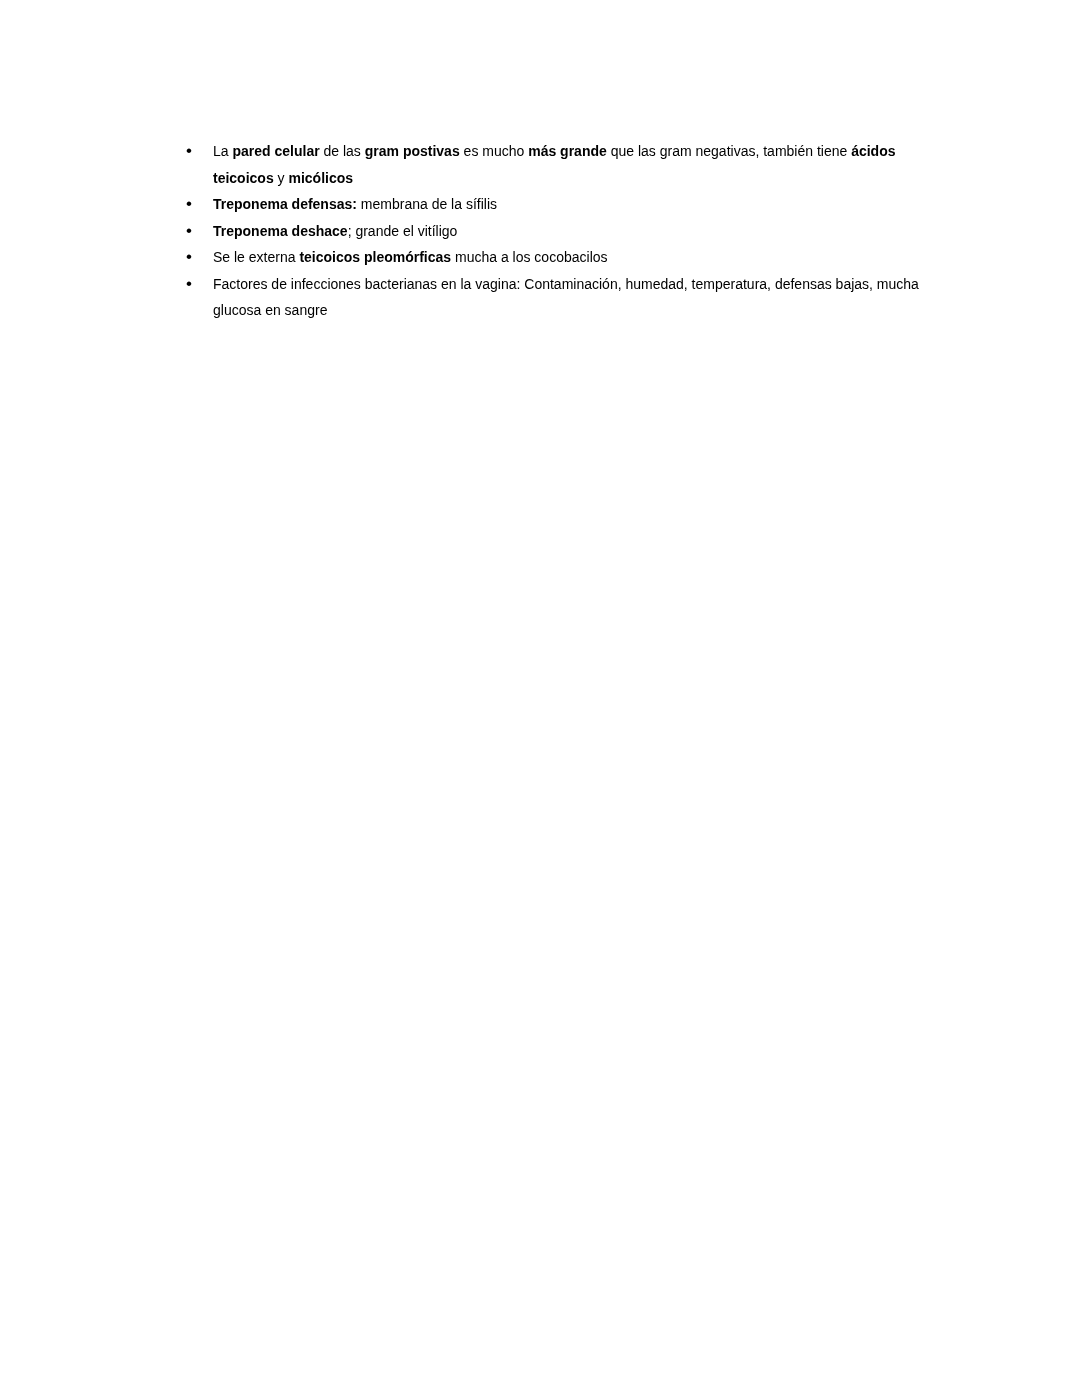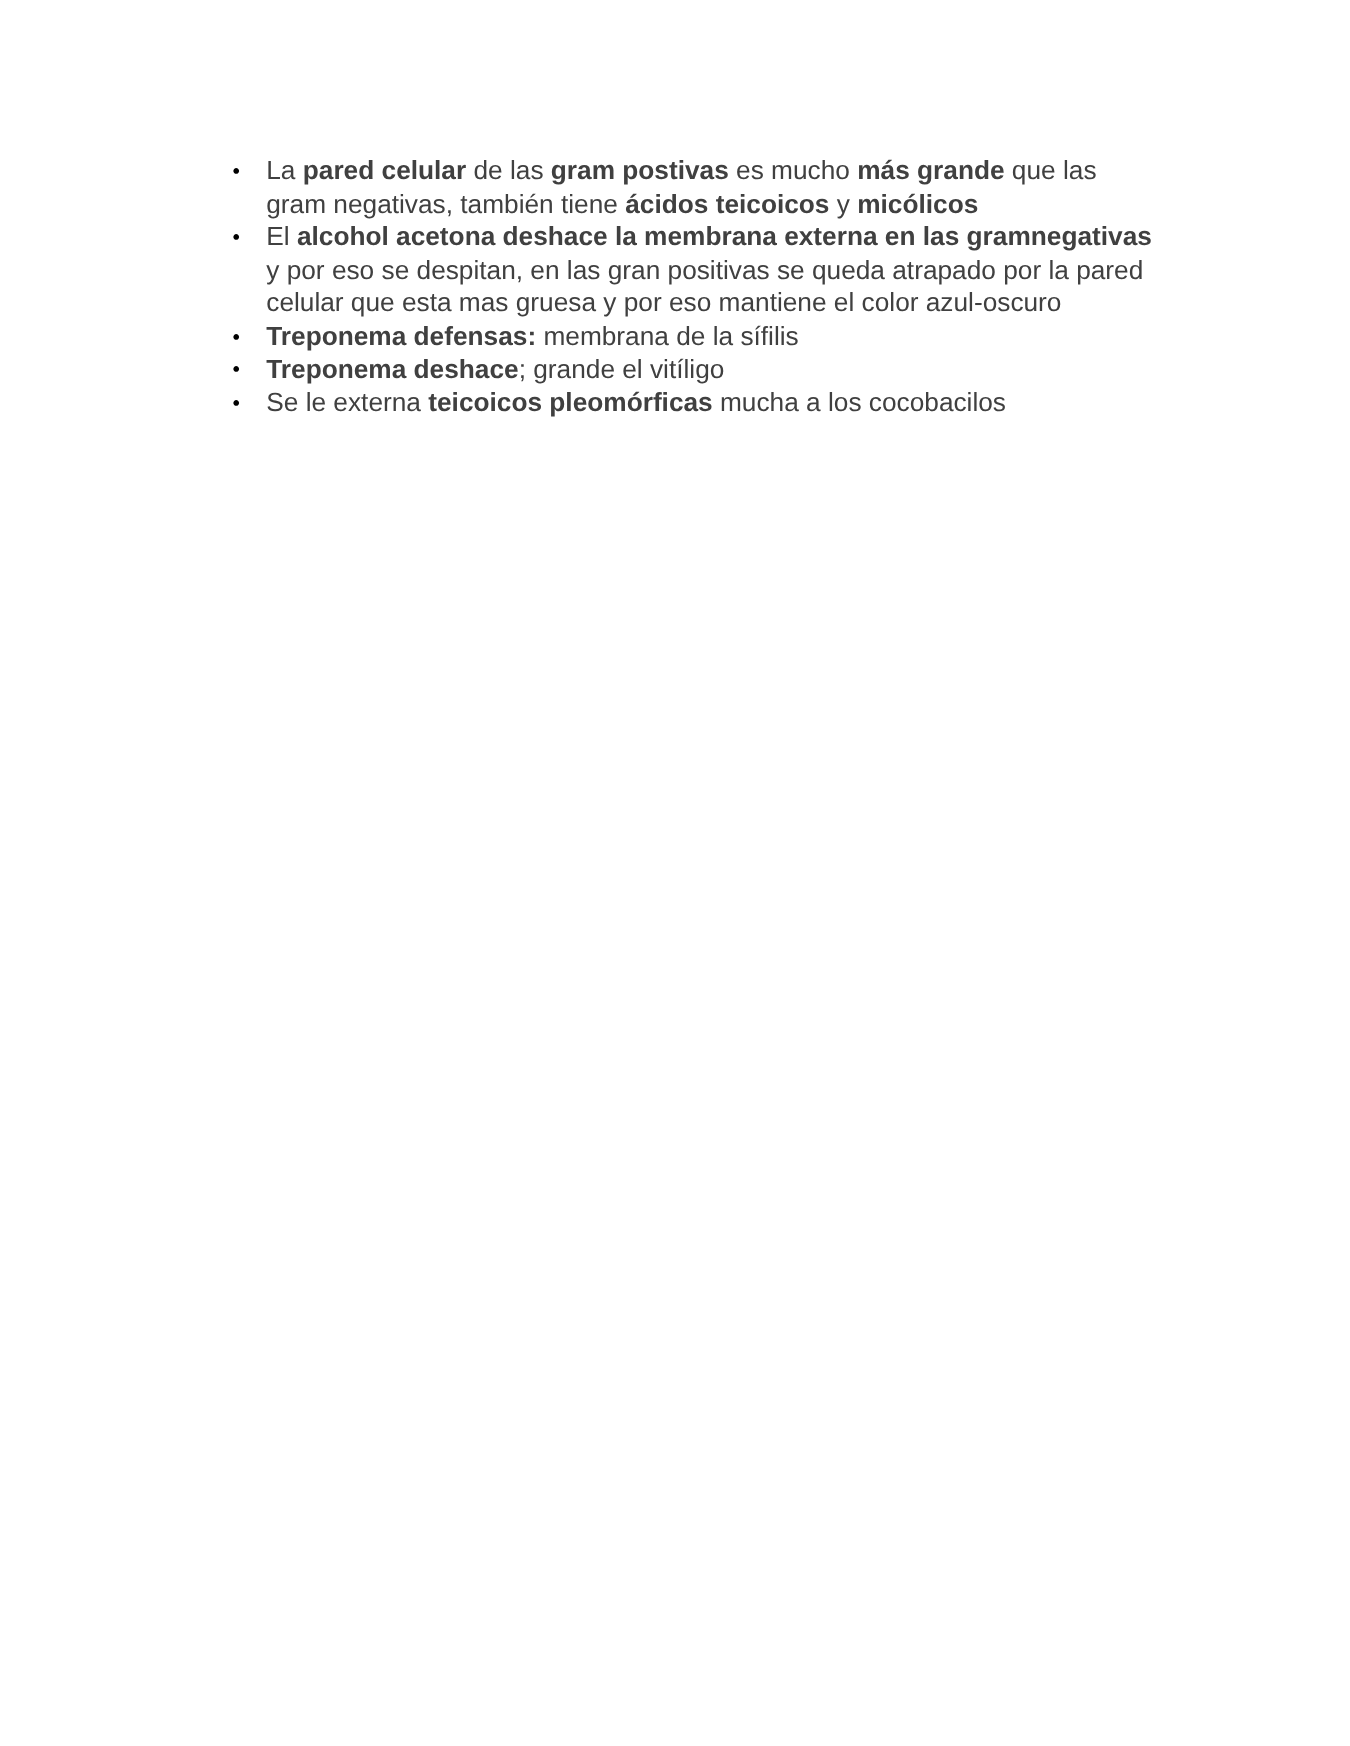--- a/index.html
+++ b/index.html
@@ -12,28 +12,28 @@
     width: 1080px;
     height: 1397px;
     background: #ffffff;
     overflow: hidden;
     font-family: "Liberation Sans", sans-serif;
     color: #000000;
   }
   ul.bullet-list {
     position: absolute;
     left: 213px;
-    top: 124px;
+    top: 138px;
     width: 710px;
     margin: 0;
     padding: 0;
     list-style: none;
-    font-size: 21px;
+    font-size: 14px;
     line-height: 26.5px;
-    color: #404040;
+    color: #000000;
   }
   ul.bullet-list li {
     position: relative;
     margin: 0;
     padding: 0;
   }
   ul.bullet-list li::before {
     content: "\2022";
     position: absolute;
     left: -27px;
@@ -45,18 +45,18 @@
   .b {
     font-weight: 700;
   }
 </style>
 </head>
 <body>
 
 <div class="page">
   <ul class="bullet-list">
       <li><span>La </span><span class="b">pared celular</span><span> de las </span><span class="b">gram postivas</span><span> es mucho </span><span class="b">más grande</span><span> que las gram negativas, también tiene </span><span class="b">ácidos teicoicos</span><span> y </span><span class="b">micólicos</span></li>
-      <li><span>El </span><span class="b">alcohol acetona deshace la membrana externa en las gramnegativas</span><span> y por eso se despitan, en las gran positivas se queda atrapado por la pared celular que esta mas gruesa y por eso mantiene el color azul-oscuro</span></li>
       <li><span class="b">Treponema defensas:</span><span> membrana de la sífilis</span></li>
       <li><span class="b">Treponema deshace</span><span>; grande el vitíligo</span></li>
       <li><span>Se le externa </span><span class="b">teicoicos pleomórficas</span><span> mucha a los cocobacilos</span></li>
+      <li><span>Factores de infecciones bacterianas en la vagina: Contaminación, humedad, temperatura, defensas bajas, mucha glucosa en sangre</span></li>
     </ul>
 </div>
 
 </body></html>

